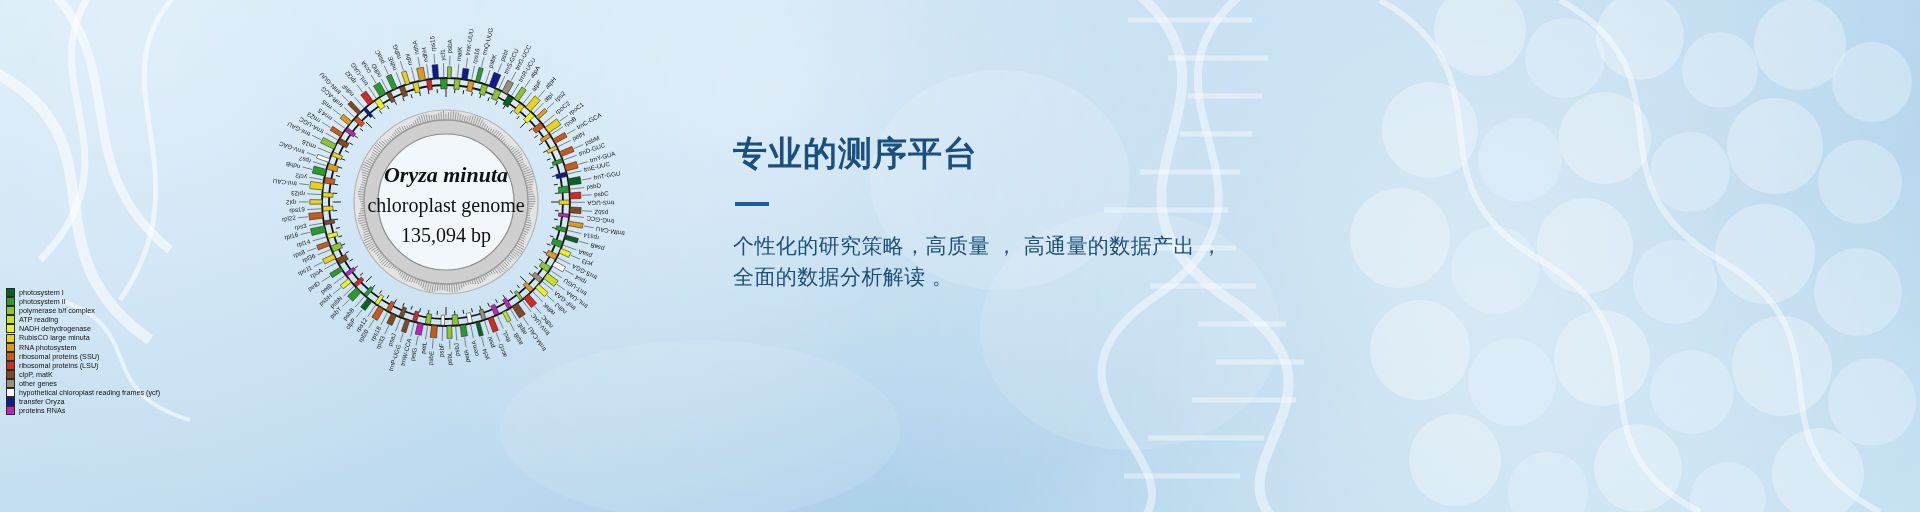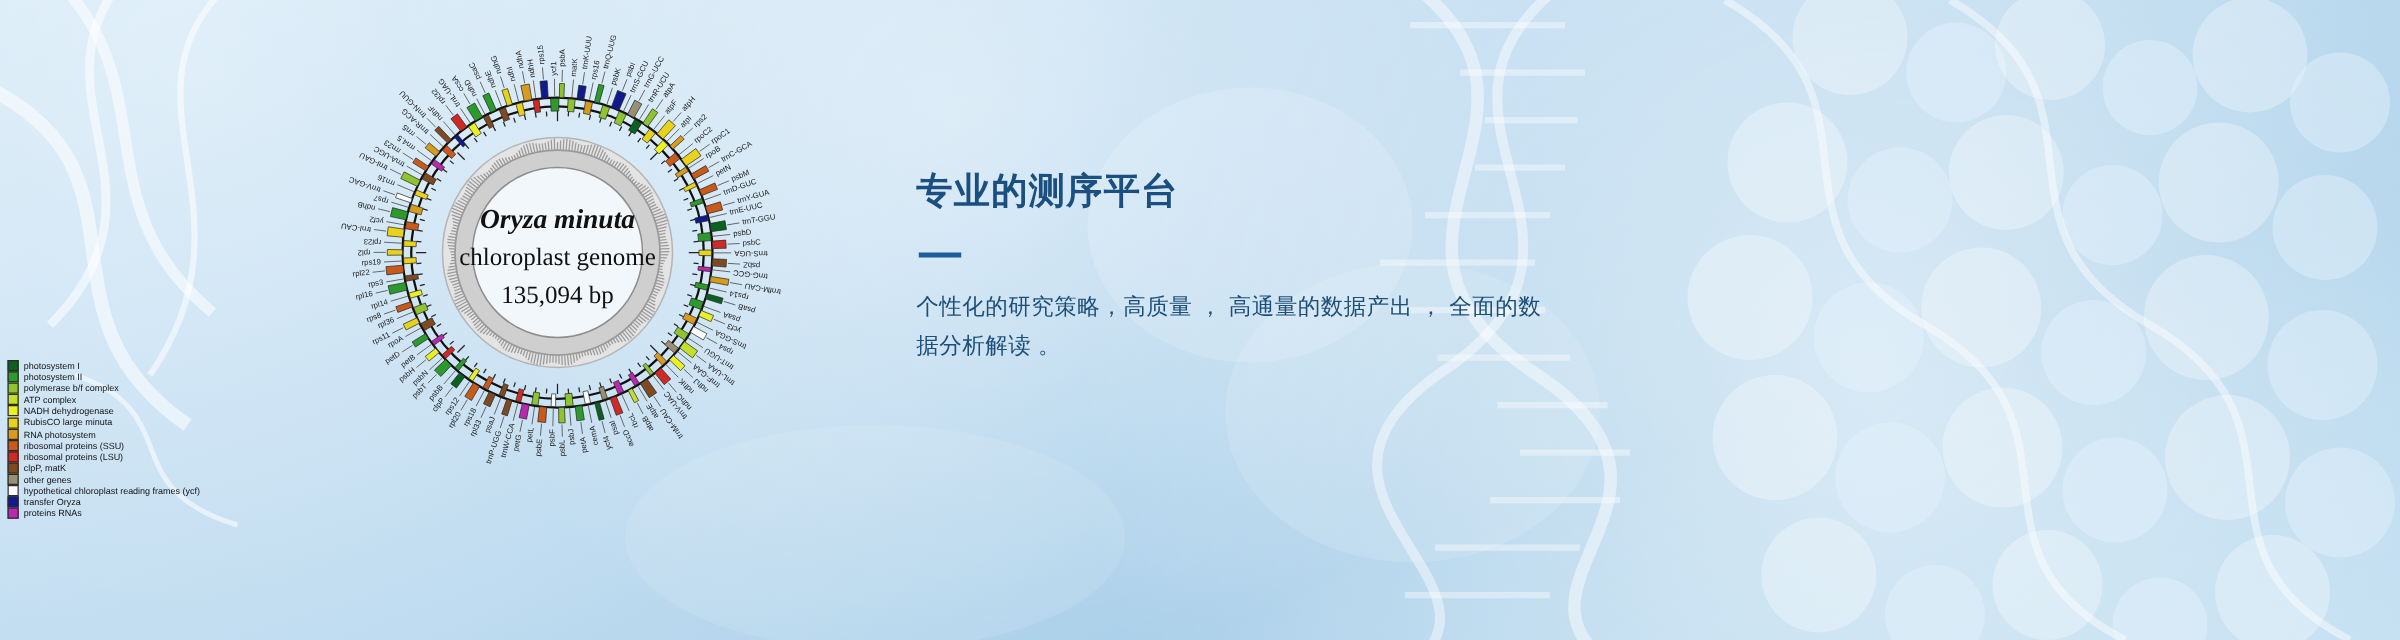--- a/index.html
+++ b/index.html
@@ -50,26 +50,26 @@
   }
   .legend-row{display:flex;align-items:center;height:9.1px;}
   .legend-swatch{
     width:7px;height:7px;margin-right:4px;border:1px solid #2b2b2b;flex:0 0 auto;
   }
   .legend-label{white-space:nowrap;text-align:right;}
 
   
   #copy{position:absolute;left:733px;top:132px;width:560px;}
   #headline{
-    font-size:29px;font-weight:bold;color:#1b4f80;letter-spacing:1px;
+    font-size:34px;font-weight:bold;color:#1b4f80;letter-spacing:1px;
     margin:0;line-height:42px;
   }
   #rule{width:34px;height:4px;background:#1d5d9b;margin:28px 0 0 2px;}
   #subcopy{
-    margin:24px 0 0 0;font-size:18px;line-height:31px;color:#1c4e78;
+    margin:24px 0 0 0;font-size:21px;line-height:31px;color:#1c4e78;
     letter-spacing:.4px;max-width:516px;
   }
 </style>
 </head>
 <body>
 
 <div id="banner">
 
   <svg class="dna-svg" viewBox="0 0 1920 512" preserveAspectRatio="none">
 
@@ -823,21 +823,21 @@
       <div class="legend-row">
         <span class="legend-swatch" style="background: rgb(44, 154, 44);"></span>
         <span class="legend-label">photosystem II</span>
       </div>
       <div class="legend-row">
         <span class="legend-swatch" style="background: rgb(143, 196, 49);"></span>
         <span class="legend-label">polymerase b/f complex</span>
       </div>
       <div class="legend-row">
         <span class="legend-swatch" style="background: rgb(196, 224, 42);"></span>
-        <span class="legend-label">ATP complex</span>
+        <span class="legend-label">ATP reading</span>
       </div>
       <div class="legend-row">
         <span class="legend-swatch" style="background: rgb(234, 240, 36);"></span>
         <span class="legend-label">NADH dehydrogenase</span>
       </div>
       <div class="legend-row">
         <span class="legend-swatch" style="background: rgb(232, 210, 28);"></span>
         <span class="legend-label">RubisCO large minuta</span>
       </div>
       <div class="legend-row">

